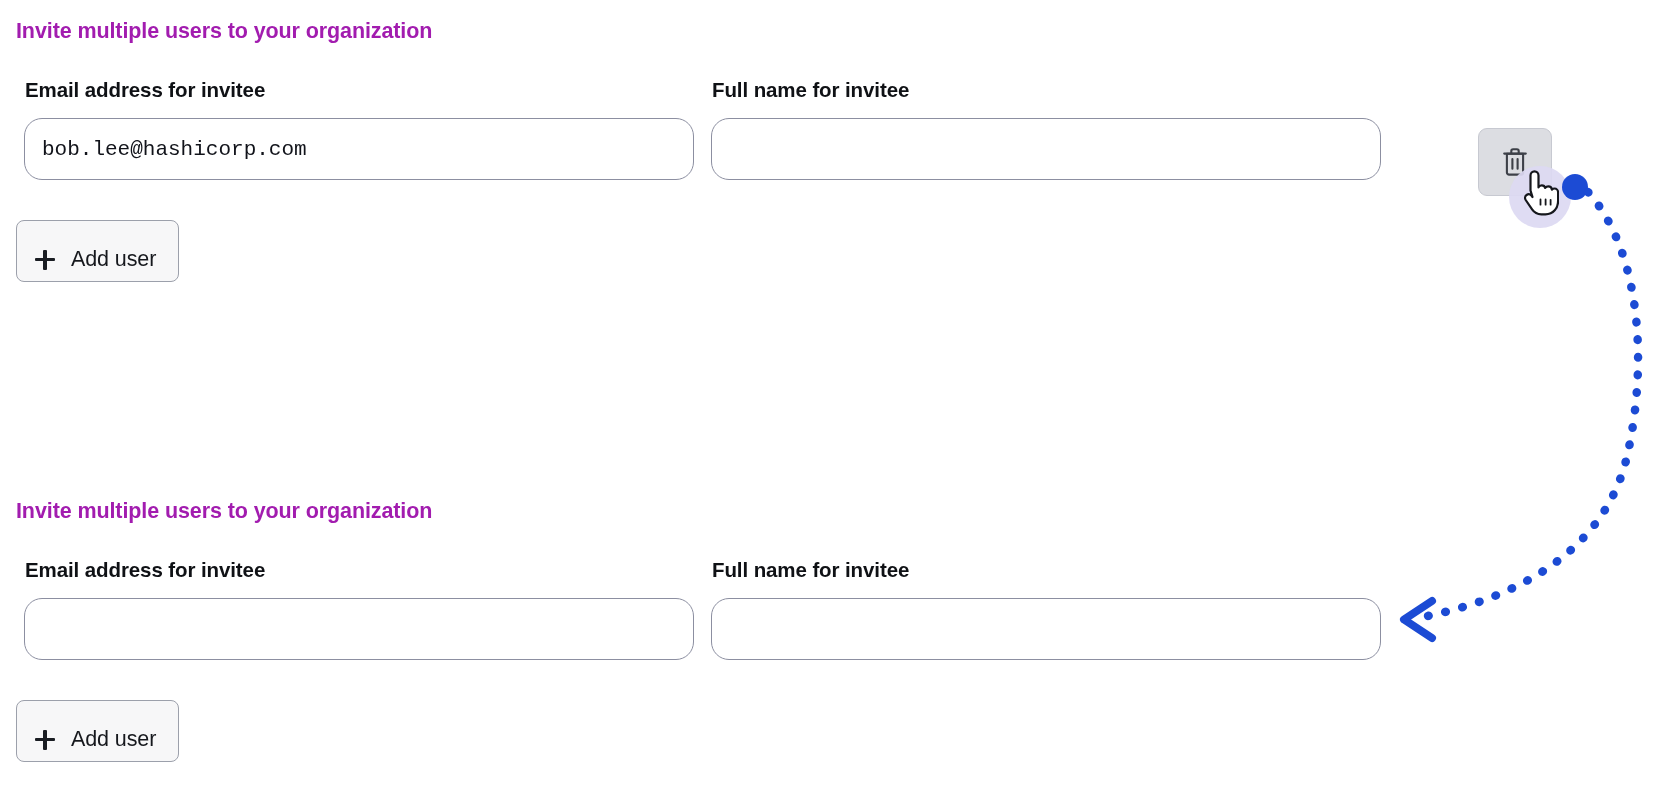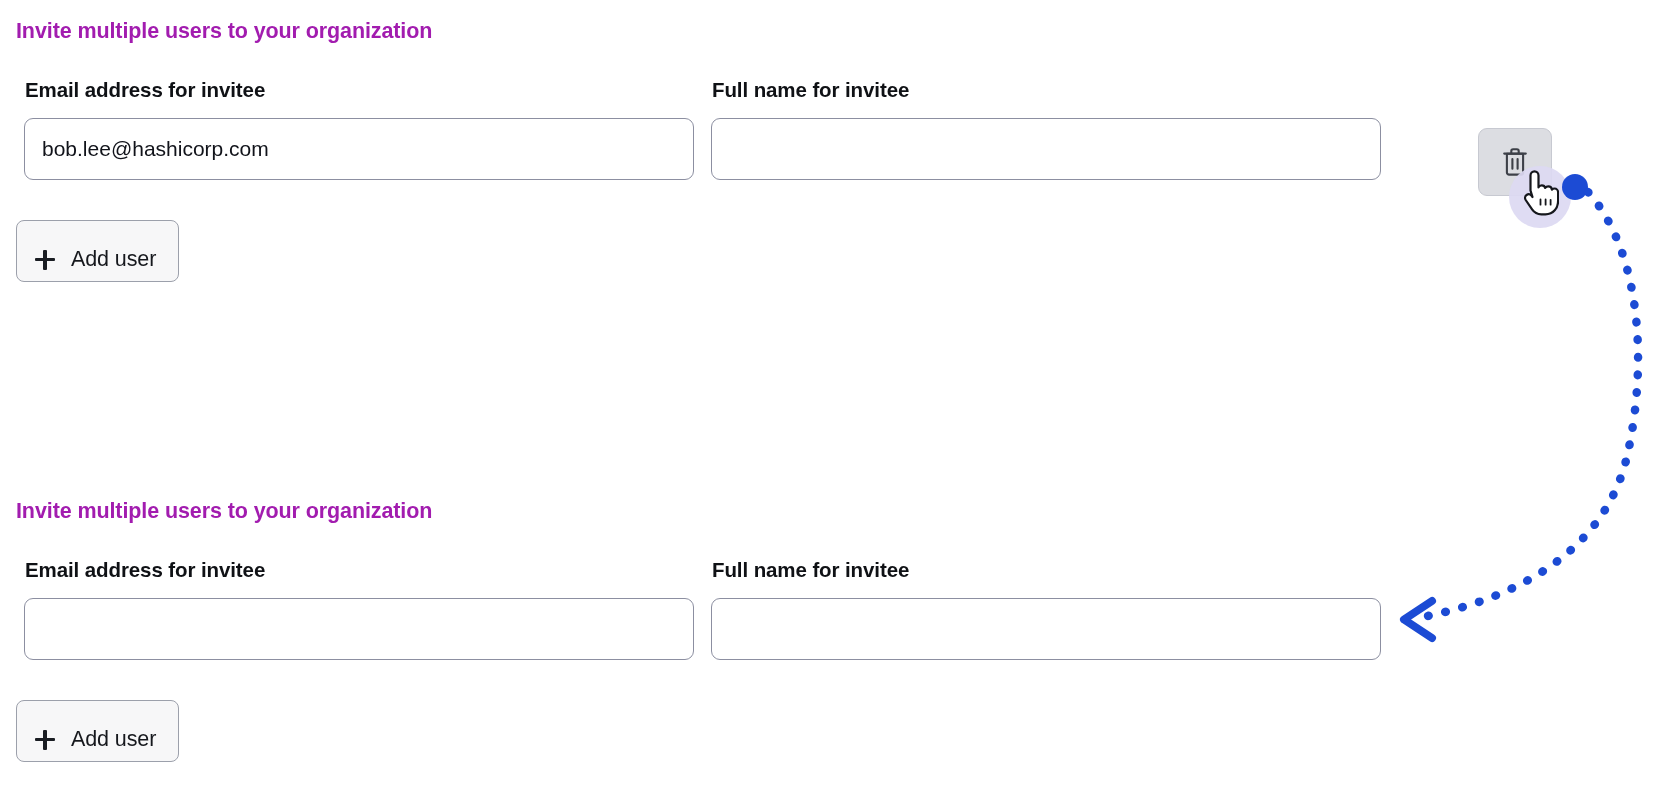--- a/index.html
+++ b/index.html
@@ -68,23 +68,23 @@
     white-space: nowrap;
   }
 
   .text-input {
     display: block;
     box-sizing: border-box;
     width: 100%;
     height: 62px;
     padding: 0 17px;
     border: 1.6px solid #8c8fa1;
-    border-radius: 9px;
+    border-radius: 18px;
     background: #ffffff;
-    font-family: Liberation Sans, sans-serif;
+    font-family: Liberation Mono, monospace;
     font-size: 21px;
     color: #11131a;
     outline: none;
   }
   .text-input::placeholder { color: #9aa0ad; }
 
   
   .delete-button {
     position: absolute;
     left: 1478px;

